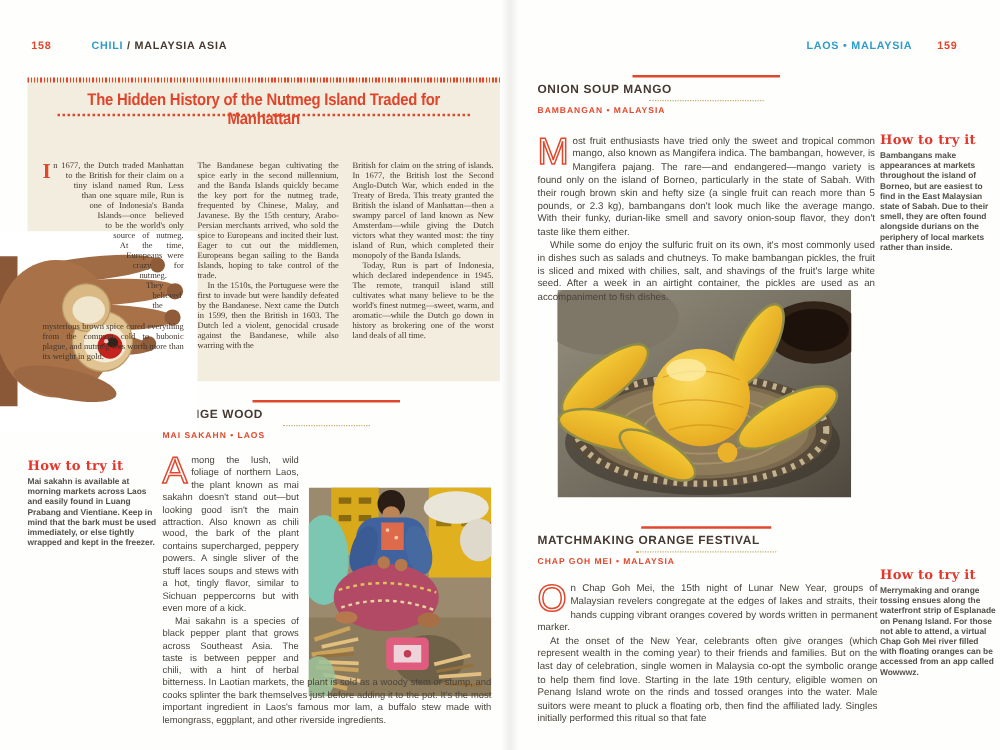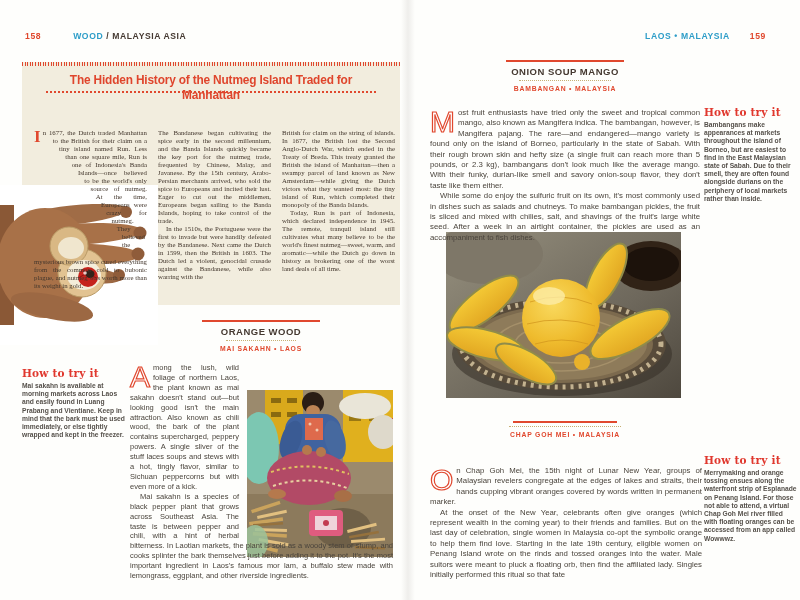--- a/index.html
+++ b/index.html
@@ -30,21 +30,21 @@
   .wrapshape{float:left;clear:left;width:88px;height:76px;margin-top:38px;
              shape-outside:polygon(0 0,16% 0,62% 45%,100% 90%,100% 100%,0 100%);shape-margin:3px;}
 
   
   .photo{z-index:4;}
   .nutmeg-photo{left:0;top:185px;width:158px;height:160px;background:#ffffff;}
   .chili-photo{left:247px;top:390px;width:146px;height:167px;}
   .mango-photo{left:446px;top:232px;width:235px;height:166px;}
 
   
-  .entry-head{position:absolute;text-align:center;}
+  .entry-head{position:absolute;}
   .redline{margin:0 auto;width:118px;border-top:2px solid #e0482e;}
   .e-title{margin:4px 0 0 0;color:#453931;font-size:9.5px;font-weight:bold;letter-spacing:0.5px;}
   .e-dots{margin:3px auto 0 auto;width:92px;border-bottom:1.5px dotted #c7af74;}
   .e-sub{margin-top:4px;color:#e0482e;font-size:6.8px;font-weight:bold;letter-spacing:0.8px;}
 
   
   .ebody{position:absolute;font-size:7.5px;line-height:9.9px;color:#4a443c;text-align:justify;z-index:6;}
   .ebody p{margin:0;}
   .ebody p.ind{text-indent:10px;}
   .edrop{float:left;font-size:30px;line-height:26px;font-weight:400;margin:1px 3px 0 0;
@@ -64,21 +64,21 @@
 </head>
 <body>
 
 <div id="spread">
 
   <div>
 
     <div class="pagehead" style="left:25px;">
       <span class="pnum">158</span>
       <span style="display:inline-block;width:26px;"></span>
-      <span class="region">WOOD</span>
+      <span class="region">CHILI</span>
       <span class="section">/ MALAYSIA ASIA</span>
     </div>
 
     <div class="abs feature-box">
       <div class="tickline"></div>
       <div class="f-title">The Hidden History of the Nutmeg Island Traded for Manhattan</div>
       <div class="f-titledots"></div>
     </div>
 
     <div class="abs fcol" style="left:34px;top:129px;height:130px;">
@@ -261,20 +261,21 @@
         <path d="M84 70 Q115 59 146 72" stroke="#d1951d" stroke-width="1" fill="none" opacity="0.75"></path>
         <path d="M81 92 Q115 83 149 94" stroke="#d1951d" stroke-width="1" fill="none" opacity="0.75"></path>
         <path d="M89 112 Q116 104 142 112" stroke="#d1951d" stroke-width="1" fill="none" opacity="0.75"></path>
         <ellipse cx="103" cy="64" rx="16" ry="9" fill="#fdeca6" opacity="0.8"></ellipse>
         <circle cx="136" cy="130" r="8" fill="#e9b22a"></circle>
       </svg>
     </div>
 
     <div class="entry-head" style="left:430px;top:421px;width:270px;">
       <div class="redline" style="width:104px;"></div>
+      <h2 class="e-title">MATCHMAKING ORANGE FESTIVAL</h2>
       <div class="e-dots" style="width:112px;"></div>
       <div class="e-sub">CHAP GOH MEI • MALAYSIA</div>
     </div>
 
     <div class="abs ebody ebody-r" style="left:430px;top:466px;width:272px;">
       <p><span class="edrop">O</span><span>n Chap Goh Mei, the 15th night of Lunar New Year, groups of Malaysian revelers congregate at the edges of lakes and straits, their hands cupping vibrant oranges covered by words written in permanent marker.</span></p>
       <p class="ind">At the onset of the New Year, celebrants often give oranges (which represent wealth in the coming year) to their friends and families. But on the last day of celebration, single women in Malaysia co-opt the symbolic orange to help them find love. Starting in the late 19th century, eligible women on Penang Island wrote on the rinds and tossed oranges into the water. Male suitors were meant to pluck a floating orb, then find the affiliated lady. Singles initially performed this ritual so that fate</p>
     </div>
 
     <div class="howto" style="left:704px;top:454px;width:93px;">

